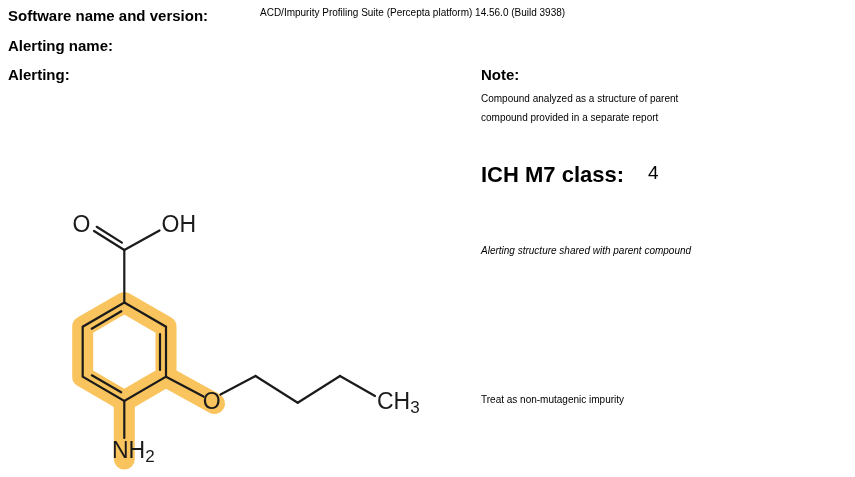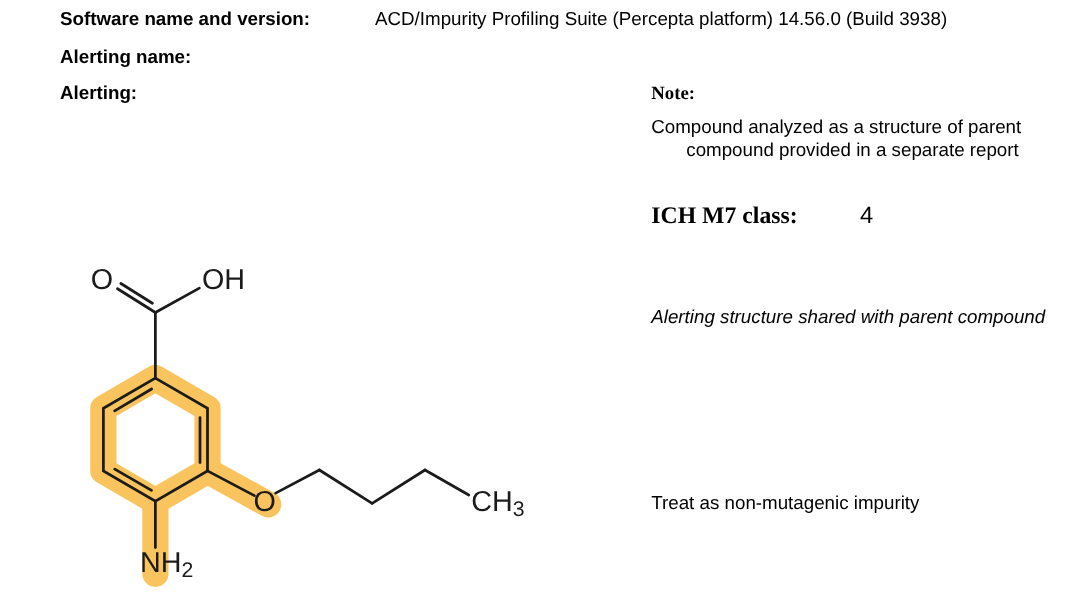--- a/index.html
+++ b/index.html
@@ -4,45 +4,45 @@
 <style>
   html, body { margin: 0; padding: 0; }
   body {
     width: 855px; height: 477px;
     background: #ffffff;
     font-family: "Liberation Sans", sans-serif;
     color: #000000;
     position: relative;
     overflow: hidden;
   }
-  .abs { position: absolute; white-space: nowrap; margin-left: 40px; }
-  .t15  { font-size: 15px; line-height: 1.2; }
+  .abs { position: absolute; white-space: nowrap; }
+  .t15  { font-size: 10px; line-height: 1.2; }
   .t15b { font-size: 15px; font-weight: bold; line-height: 1.2; }
   .t19  { font-size: 19px; line-height: 1.2; }
-  .t19b { font-size: 19px; font-weight: bold; line-height: 1.2; font-family: Liberation Serif, serif; }
+  .t19b { font-size: 22px; font-weight: bold; line-height: 1.2; }
   #structure-svg { position: absolute; left: 0; top: 0; }
   .bond { stroke: #1b1b1b; stroke-width: 2.2; fill: none; stroke-linecap: round; }
   .highlight { stroke: #F9C45E; stroke-width: 21; fill: none;
                stroke-linecap: round; stroke-linejoin: round; }
   .atom { font-family: "Liberation Sans", sans-serif; font-size: 23px; fill: #1b1b1b; }
   .sub  { font-size: 17px; }
 </style>
 </head>
 <body>
 
 <div class="abs t15b" style="left:8px; top:7px;">Software name and version:</div>
 <div class="abs t15" style="left:260px; top:7px;">ACD/Impurity Profiling Suite (Percepta platform) 14.56.0 (Build 3938)</div>
 
 <div class="abs t15b" style="left:8px; top:37px;">Alerting name:</div>
 
 <div class="abs t15b" style="left:8px; top:66px;">Alerting:</div>
 
-<div class="abs t15b" style="left:481px; top:66px;font-family:Liberation Serif, serif;">Note:</div>
+<div class="abs t15b" style="left:481px; top:66px;">Note:</div>
 <div class="abs t15" style="left:481px; top:93px;">Compound analyzed as a structure of parent</div>
-<div class="abs t15" style="left:509px; top:112px;">compound provided in a separate report</div>
+<div class="abs t15" style="left:481px; top:112px;">compound provided in a separate report</div>
 
 <div class="abs t19b" style="left:481px; top:162px;">ICH M7 class:</div>
 <div class="abs t19" style="left:648px; top:162px;">4</div>
 
 <div class="abs t15" style="left:481px; top:245px;font-style:italic;">Alerting structure shared with parent compound</div>
 
 <div class="abs t15" style="left:481px; top:394px;">Treat as non-mutagenic impurity</div>
 
 <svg id="structure-svg" width="855" height="477" viewBox="0 0 855 477">
 

